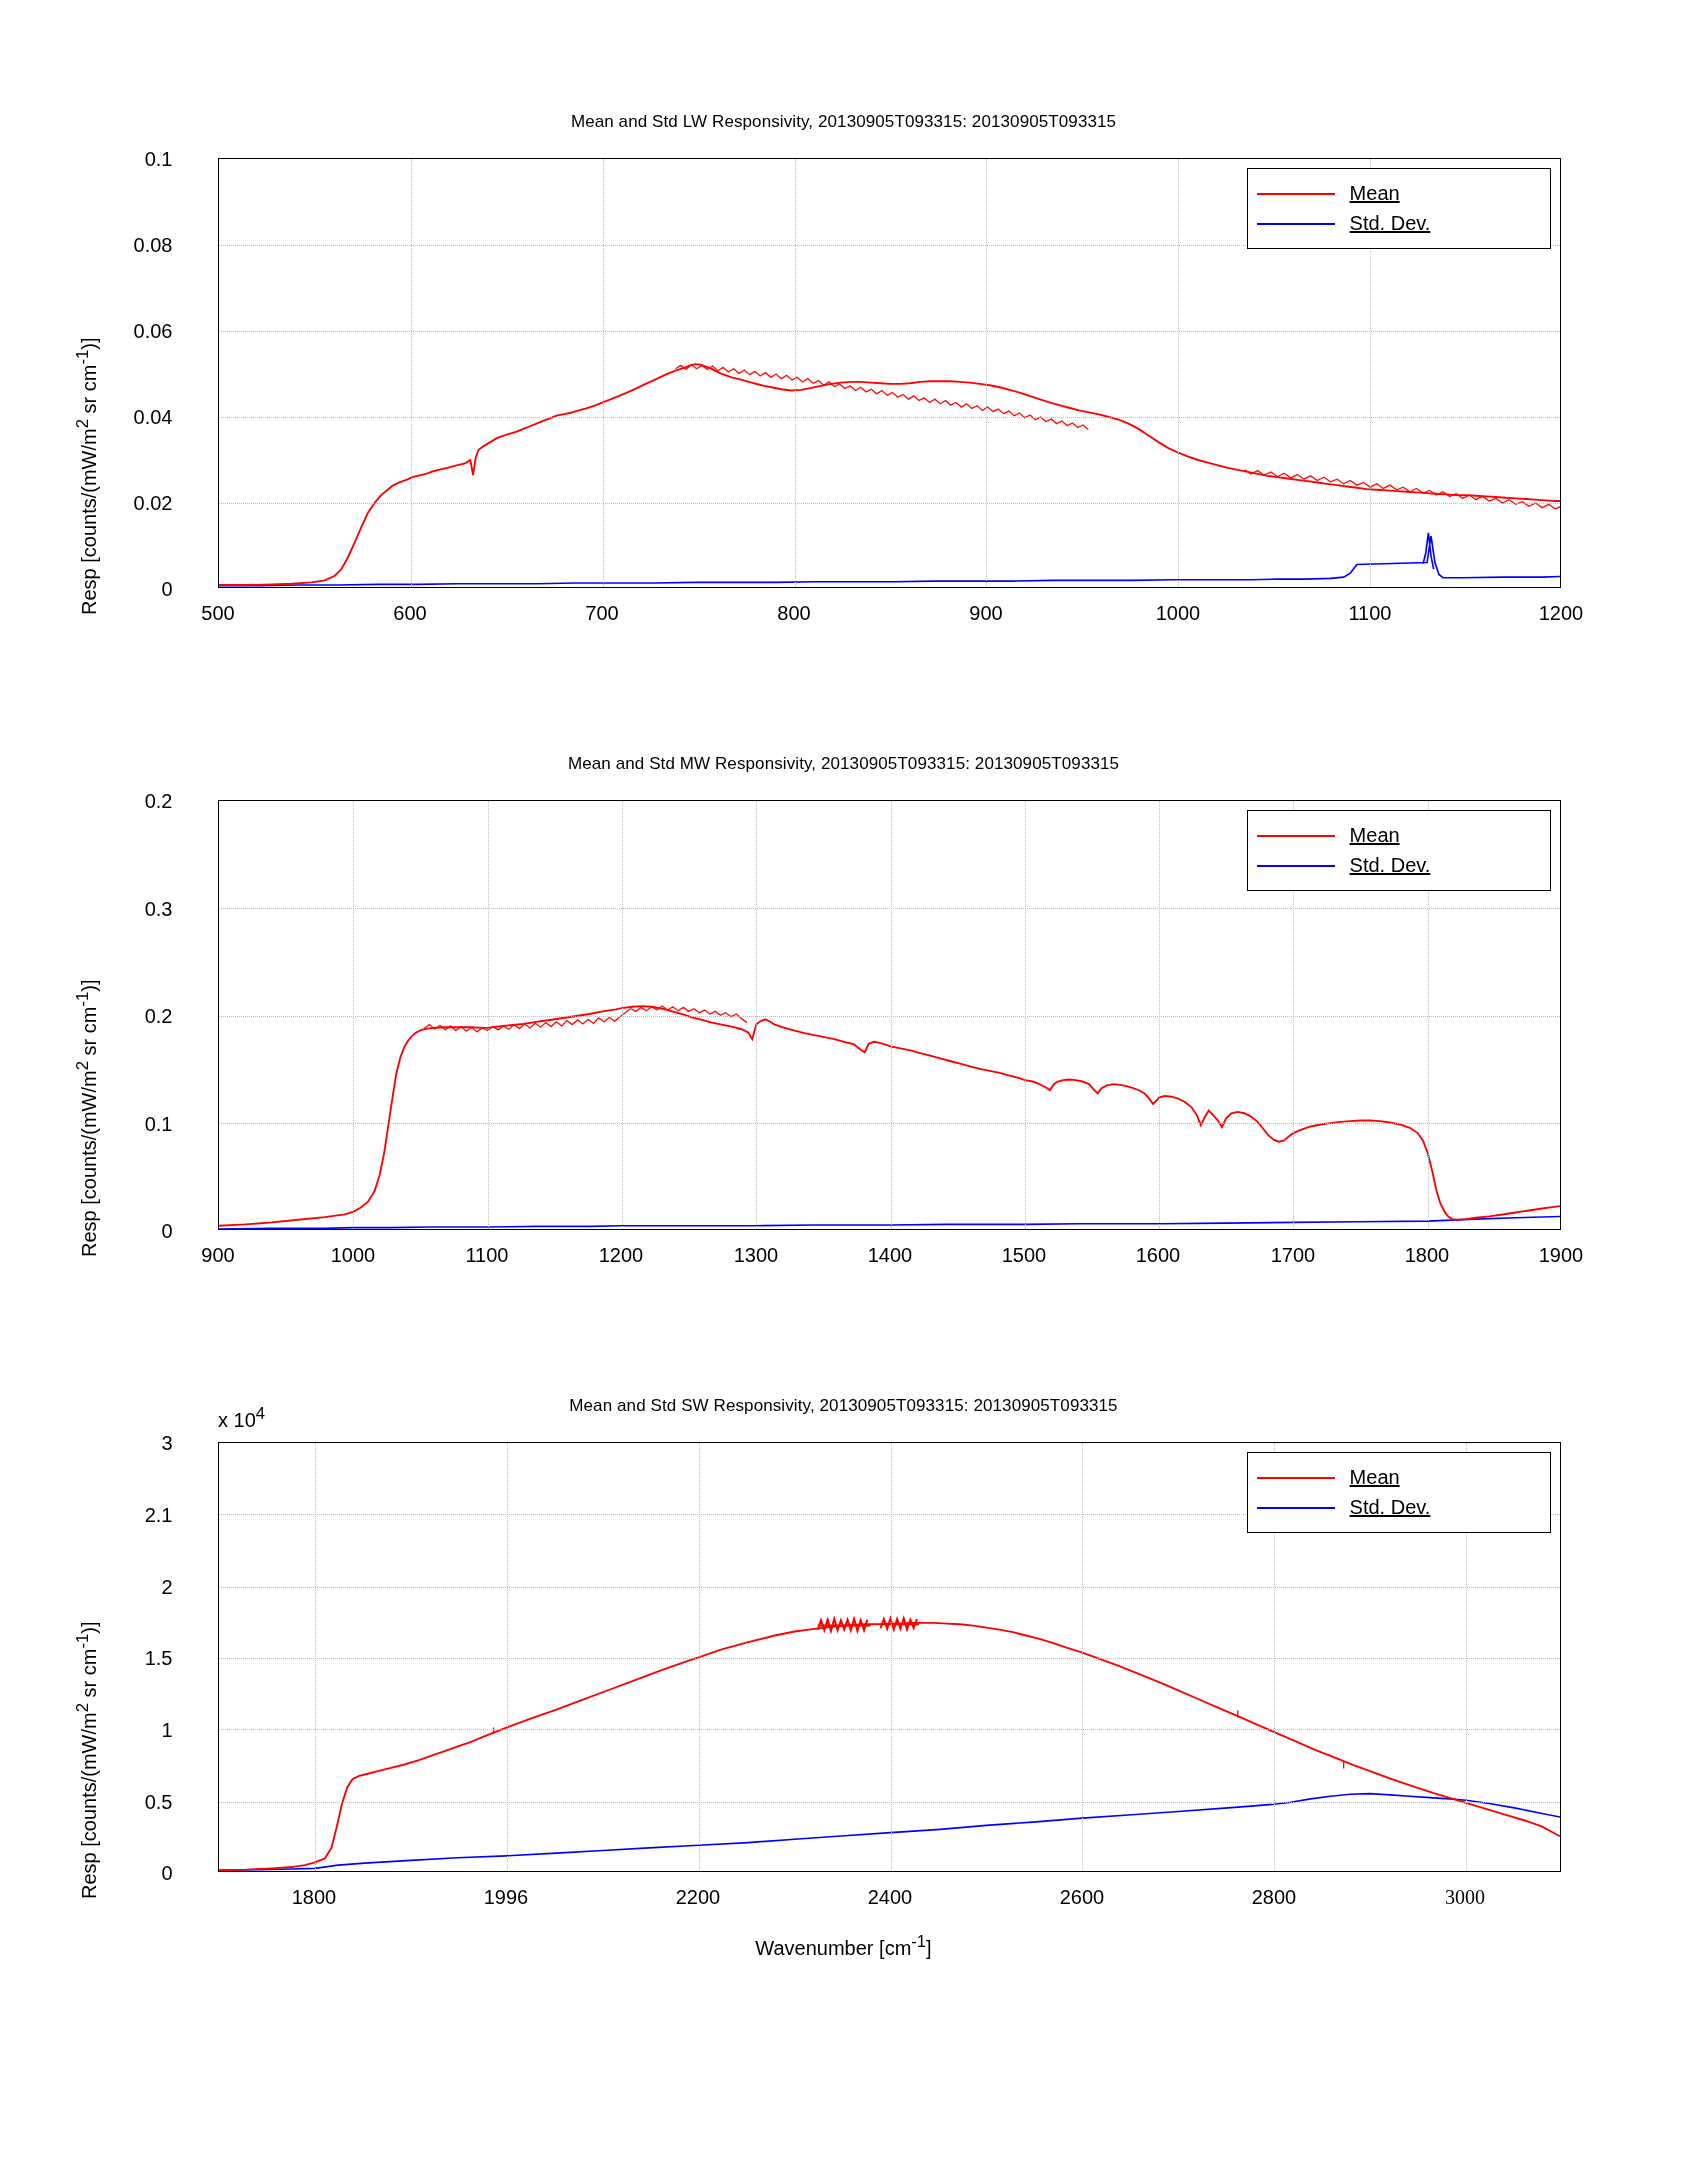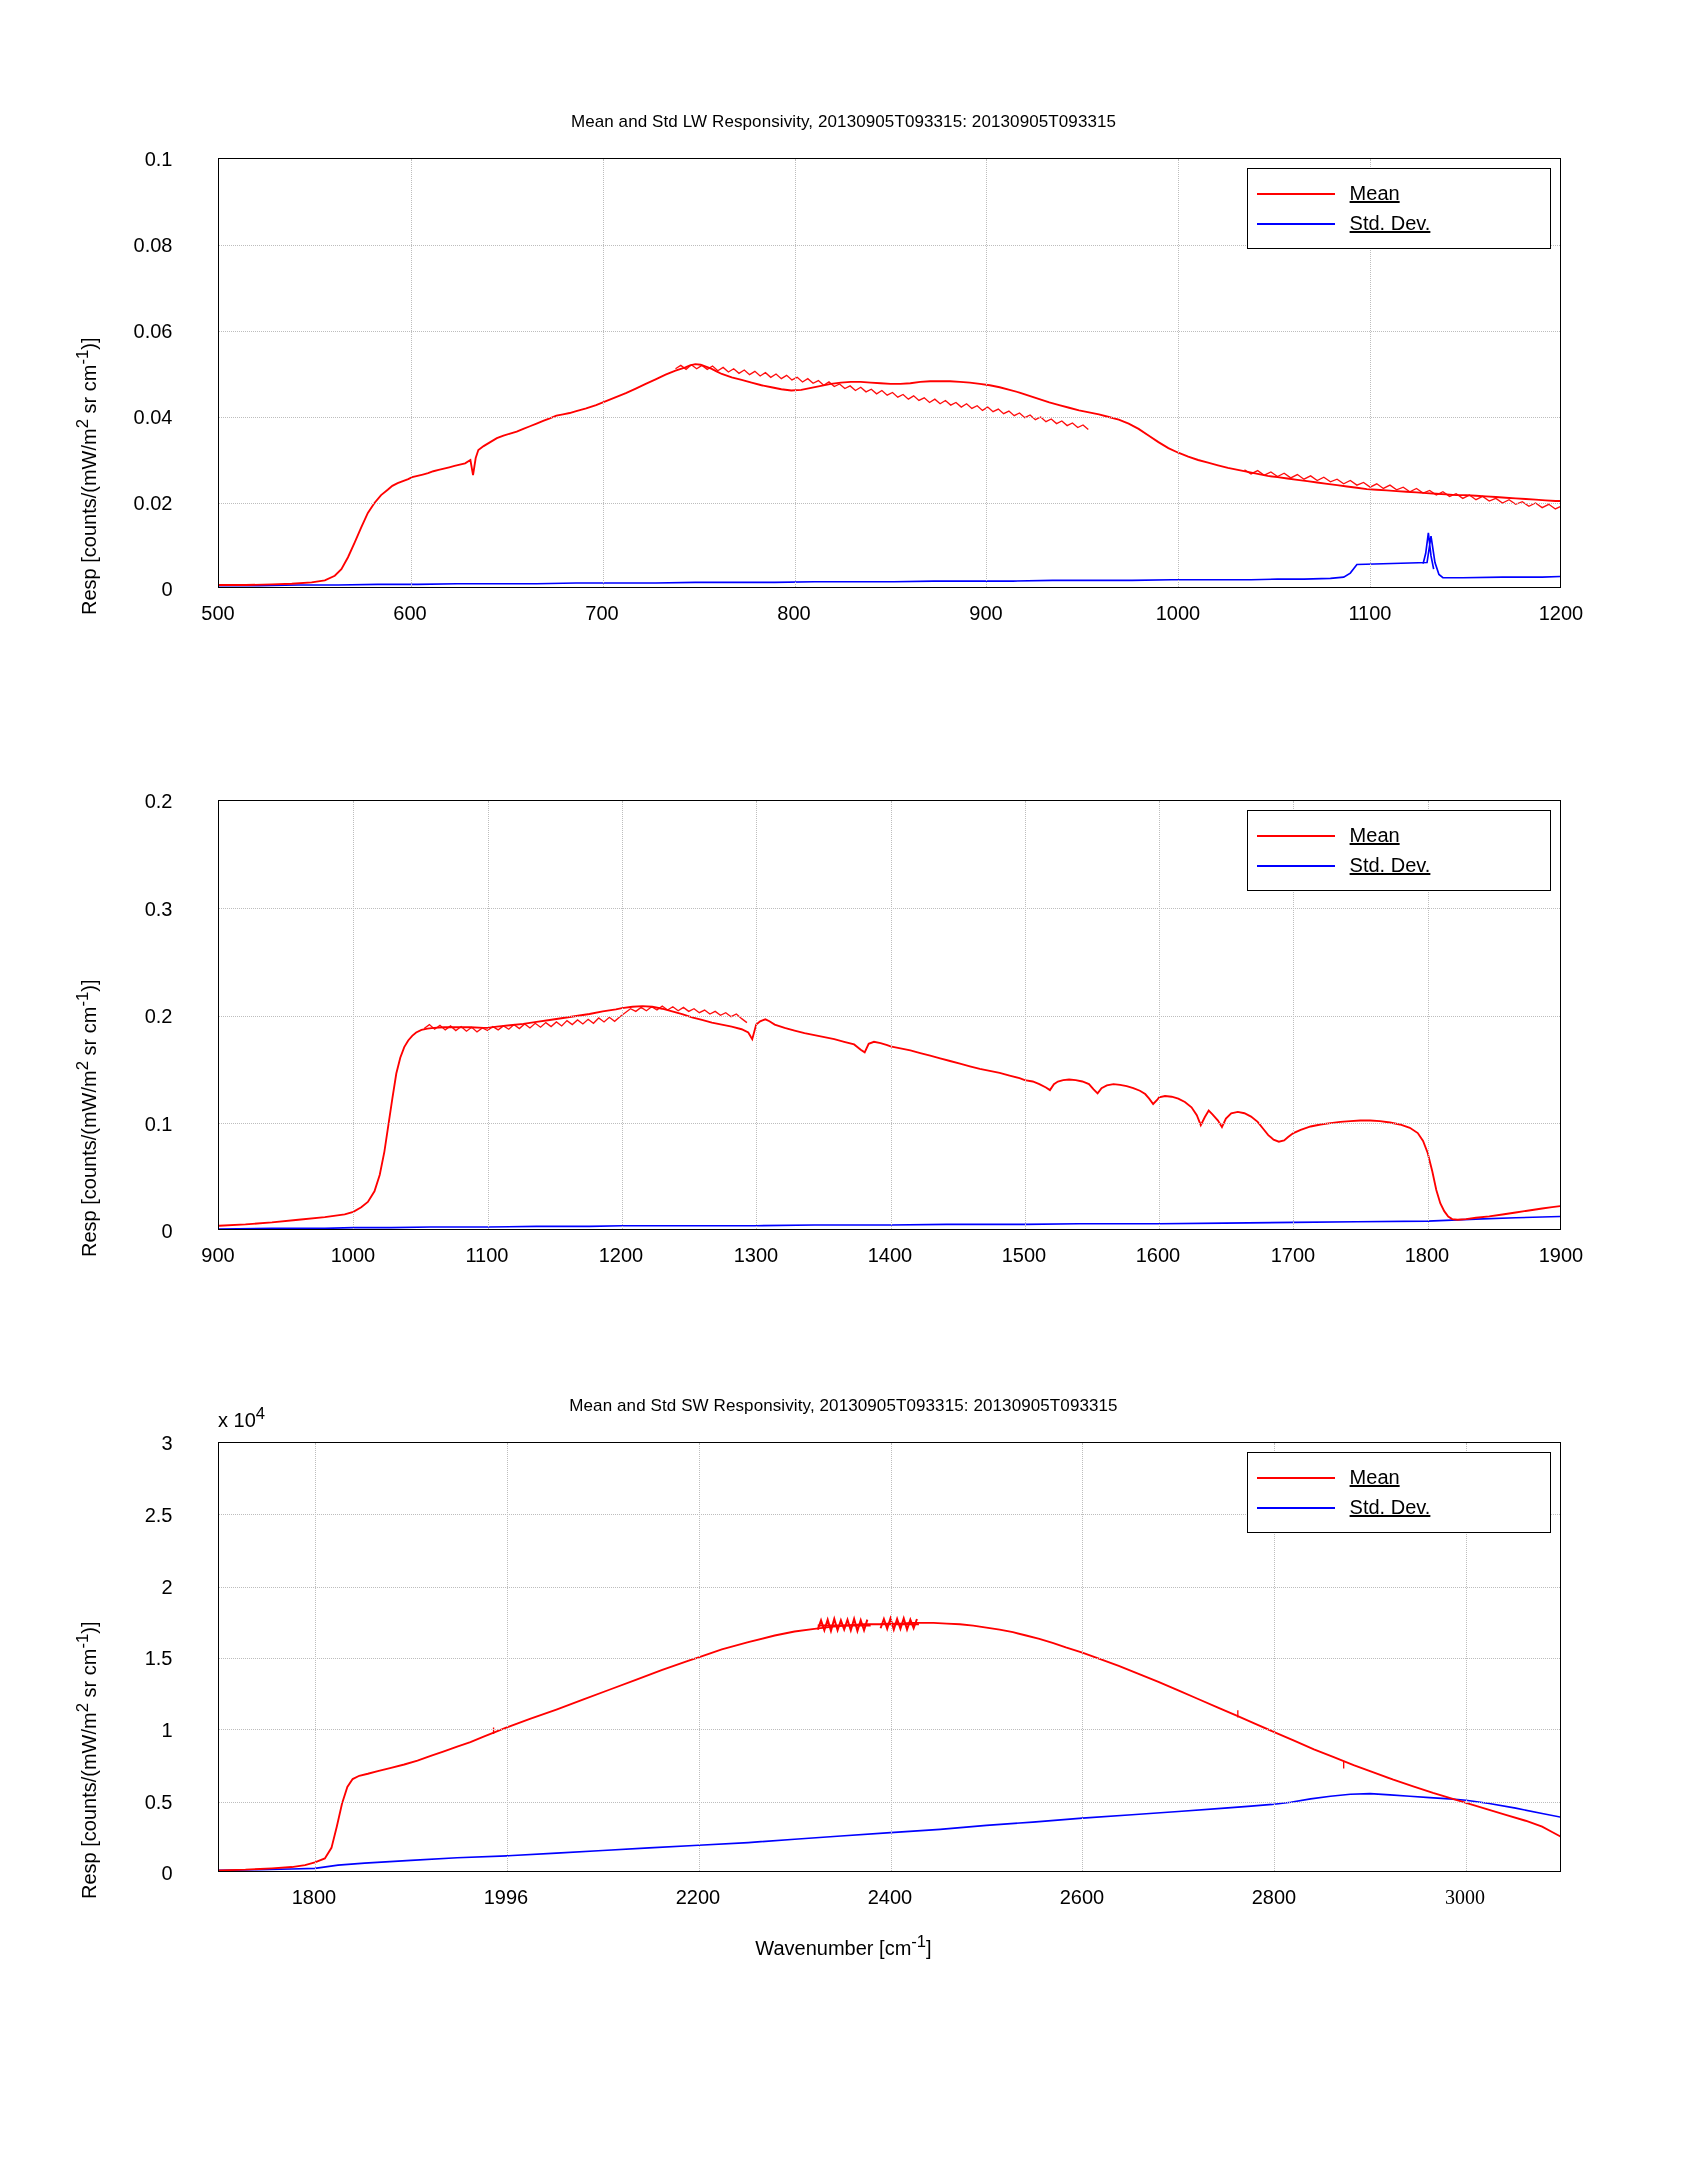--- a/index.html
+++ b/index.html
@@ -176,20 +176,21 @@
         </div>
         <div class="legend-row">
           <div class="legend-swatch" style="border-top-color:#0000ff;"></div>
           <div class="legend-label">Std. Dev.</div>
         </div>
       </div>
     </div>
   </div>
 
   <div class="panel" style="top:754px; height:549px;">
+    <div class="panel-title">Mean and Std MW Responsivity, 20130905T093315: 20130905T093315</div>
 
     <div class="ylabel" style="left:73px; top:503px;">
       <span>Resp [counts/(mW/m</span><sup>2</sup><span> sr cm</span><sup>-1</sup><span>)]</span>
     </div>
 
     <div class="ytick-label" style="left:26.5px; top:36px;">0.2</div>
     <div class="ytick-label" style="left:26.5px; top:144px;">0.3</div>
     <div class="ytick-label" style="left:26.5px; top:251px;">0.2</div>
     <div class="ytick-label" style="left:26.5px; top:359px;">0.1</div>
     <div class="ytick-label" style="left:26.5px; top:466px;">0</div>
@@ -246,21 +247,21 @@
 
     <div class="axis-exponent" style="left:218px; top:8px;">
       <span>x 10</span><sup>4</sup>
     </div>
 
     <div class="ylabel" style="left:73px; top:503px;">
       <span>Resp [counts/(mW/m</span><sup>2</sup><span> sr cm</span><sup>-1</sup><span>)]</span>
     </div>
 
     <div class="ytick-label" style="left:26.5px; top:36px;">3</div>
-    <div class="ytick-label" style="left:26.5px; top:108px;">2.5</div>
+    <div class="ytick-label" style="left:26.5px; top:108px;">2.1</div>
     <div class="ytick-label" style="left:26.5px; top:180px;">2</div>
     <div class="ytick-label" style="left:26.5px; top:251px;">1.5</div>
     <div class="ytick-label" style="left:26.5px; top:323px;">1</div>
     <div class="ytick-label" style="left:26.5px; top:395px;">0.5</div>
     <div class="ytick-label" style="left:26.5px; top:466px;">0</div>
 
     <div class="xtick-label" style="left:314px; top:490px;">1800</div>
     <div class="xtick-label" style="left:506px; top:490px;">1996</div>
     <div class="xtick-label" style="left:698px; top:490px;">2200</div>
     <div class="xtick-label" style="left:890px; top:490px;">2400</div>

